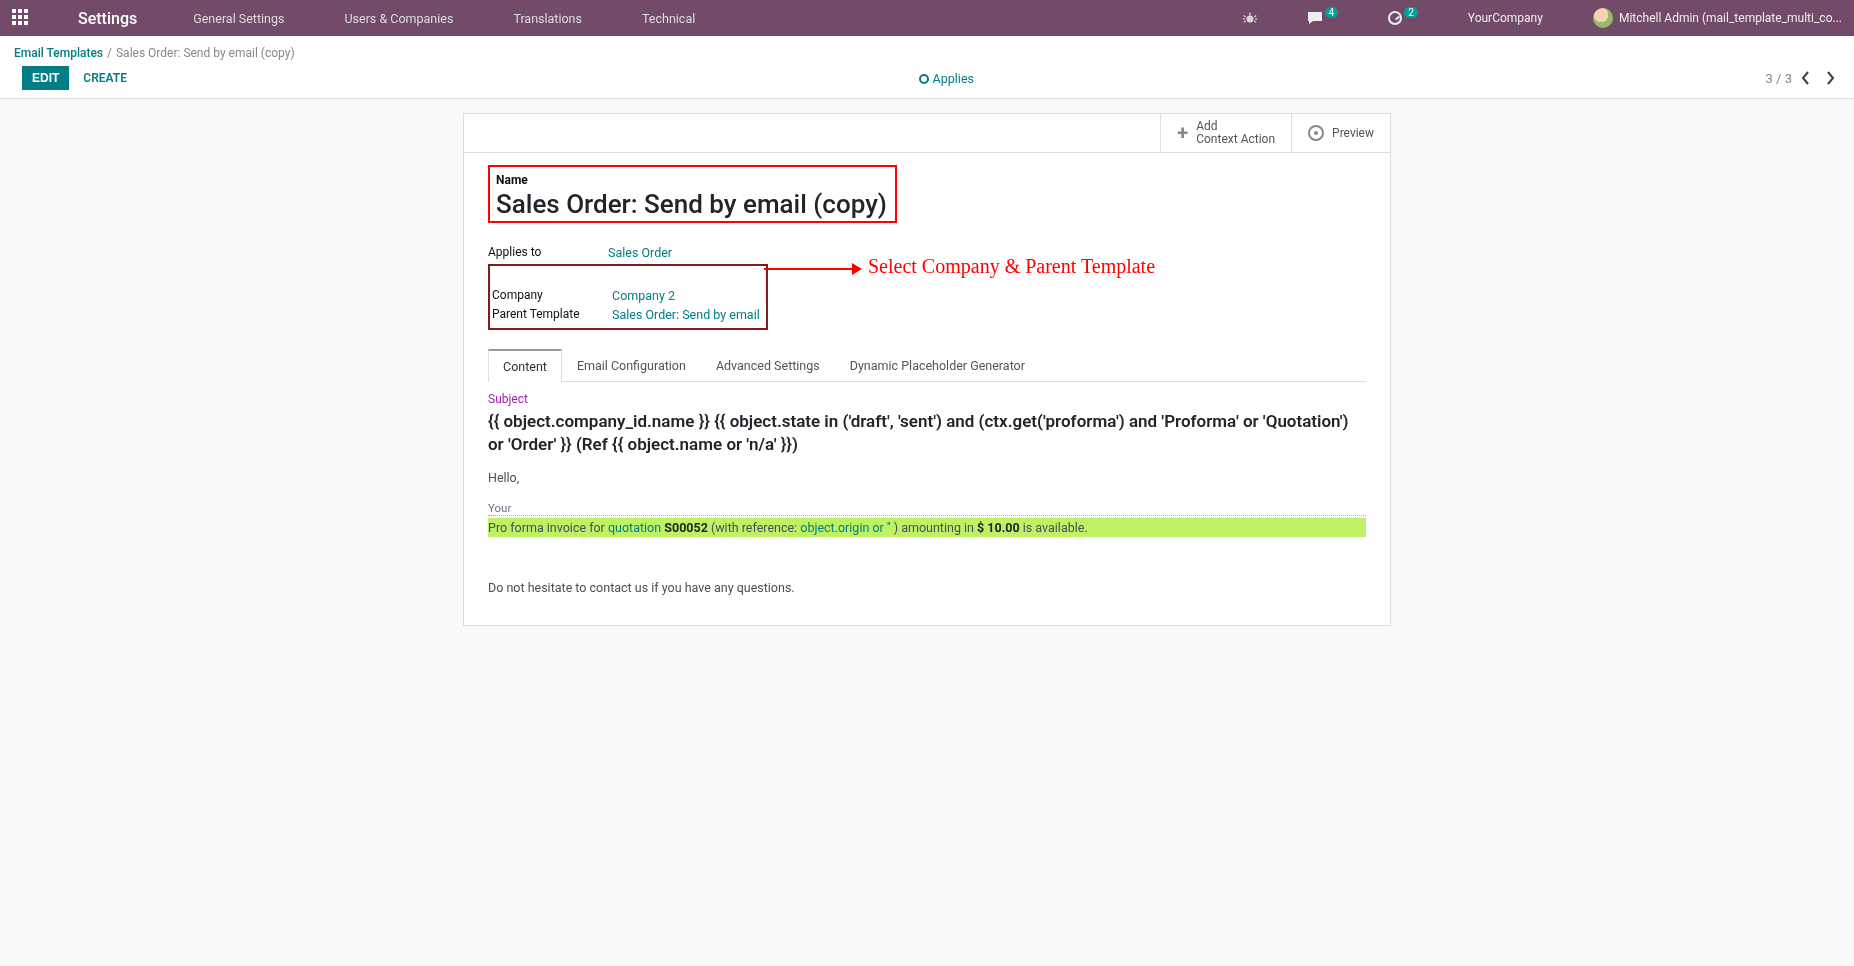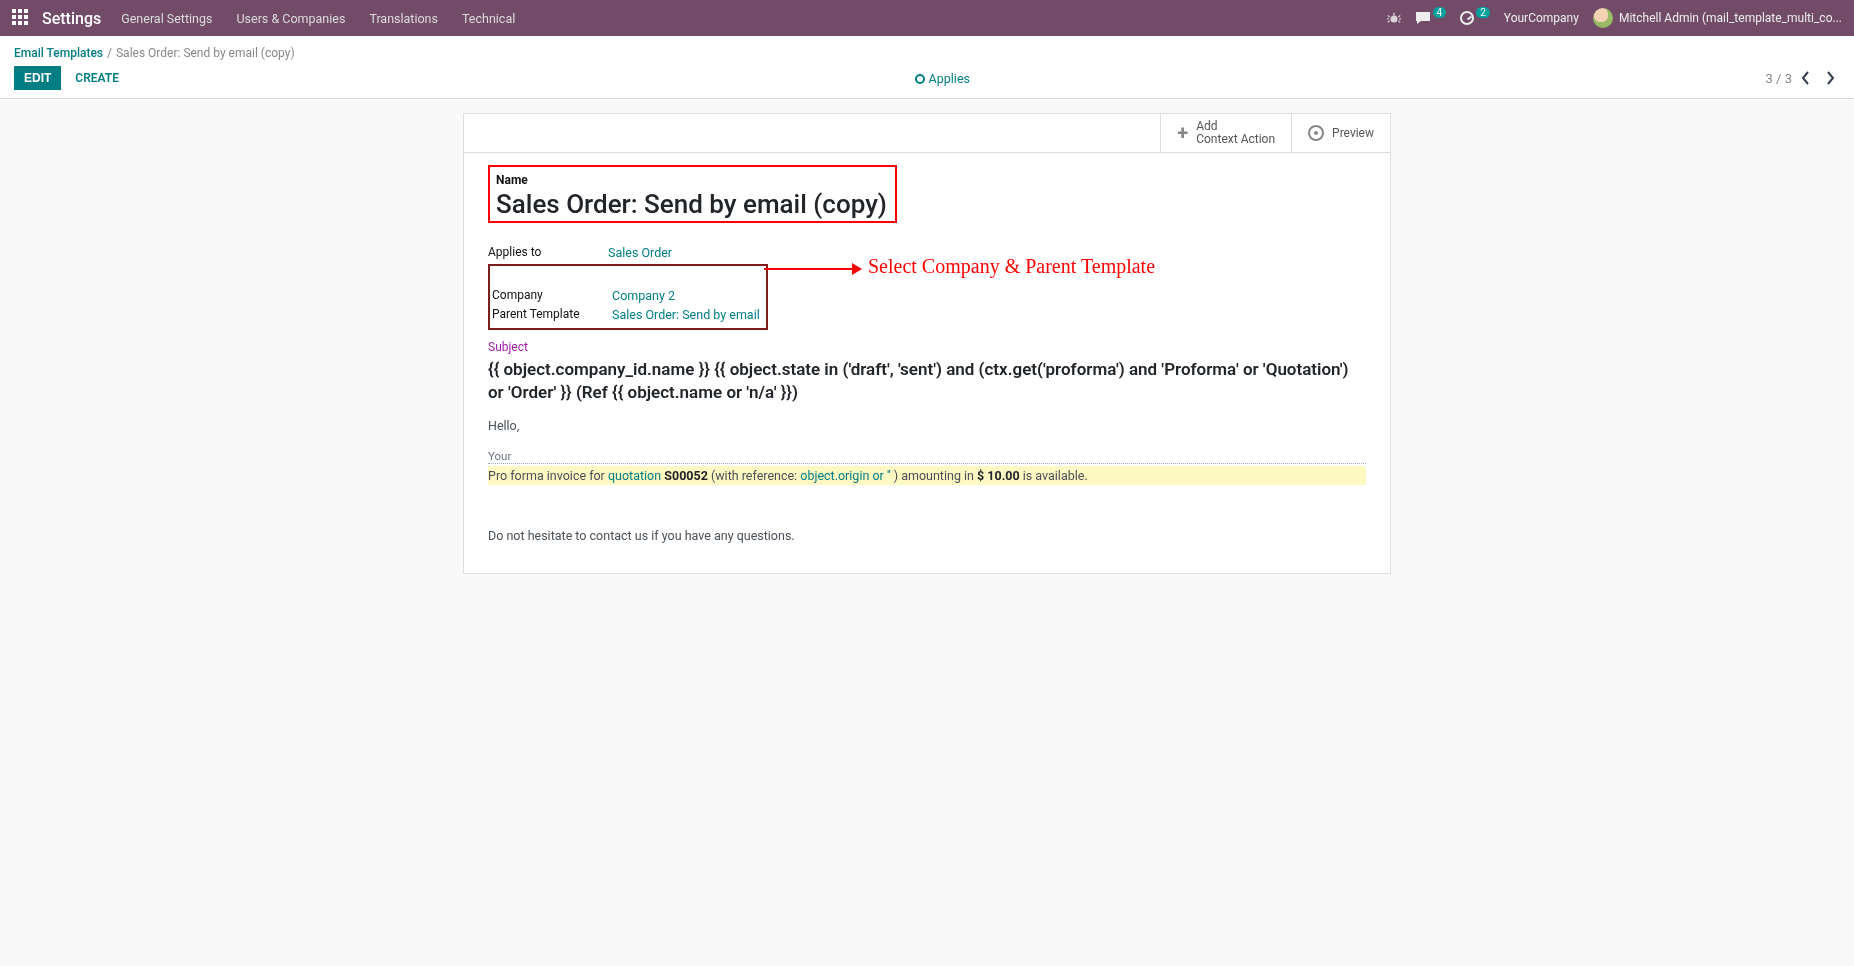--- a/index.html
+++ b/index.html
@@ -1,35 +1,35 @@
 <!DOCTYPE html>
 <html><head>
 <meta charset="utf-8">
 <style>
 * { box-sizing: border-box; margin: 0; padding: 0; }
 body { font-family: -apple-system, BlinkMacSystemFont, "Segoe UI", Roboto, "Helvetica Neue", Arial, sans-serif; font-size: 13px; color: #4c4c4c; background: #f9f9f9; }
 
 
-.navbar { background: #714B67; height: 36px; display: flex; align-items: center; color: #fff; padding: 0 12px; font-size: 13px; }
+.navbar { background: #714B67; height: 36px; display: flex; align-items: center; color: #fff; padding: 0 12px; font-size: 13px; gap: 36px; }
 .navbar .apps { width: 18px; height: 18px; display: grid; grid-template-columns: repeat(3,4px); grid-template-rows: repeat(3,4px); gap: 2px; margin-right: 12px; cursor: pointer; }
 .navbar .apps span { background:#fff; }
 .navbar .brand { font-weight: 500; font-size: 16px; margin-right: 20px; }
 .navbar .menu-item { color: #ddd; margin-right: 24px; cursor: pointer; font-size: 12.5px; }
 .navbar .spacer { flex: 1; }
 .navbar .right-item { margin-left: 14px; display: flex; align-items: center; cursor: pointer; font-size: 12px; color: #eee;}
 .badge-green { background:#00a09d; color:#fff; border-radius:8px; padding:0 4px; font-size:10px; margin-left:2px; position:relative; top:-6px;}
 .avatar { width:20px; height:20px; border-radius:50%; background: radial-gradient(circle at 40% 35%, #f6d2b5 40%, #9b6 42%); margin-right:6px;}
 
 
 .control-panel { background:#fff; border-bottom:1px solid #ddd; }
 .cp-top { display:flex; align-items:center; padding: 10px 14px 2px 14px; font-size: 12px;}
 .cp-top a.root { color:#017e84; font-weight:500; cursor:pointer;}
 .cp-top .sep { color:#888; margin:0 4px;}
 .cp-top .current { color:#888;}
-.cp-bottom { display:flex; align-items:center; padding: 4px 14px 8px 14px;}
+.cp-bottom { display:flex; align-items:center; padding: 4px 14px 8px 22px;}
 .btn-edit { background:#017e84; color:#fff; border:none; padding:5px 10px; font-weight:600; font-size:12px; cursor:pointer;}
 .link-create { color:#017e84; font-weight:600; font-size:12px; margin-left:14px; cursor:pointer;}
 .cp-center { flex:1; text-align:center; color:#017e84; font-size:12.5px; cursor:pointer; }
 .cp-center .gear { display:inline-block; width:10px; height:10px; border:2px solid #017e84; border-radius:50%; position:relative; top:1px; margin-right:4px;}
 .cp-right { display:flex; align-items:center; gap:4px; color:#888;}
 .pager-arrow { width:20px; height:20px; display:flex; align-items:center; justify-content:center; cursor:pointer; color:#374151;}
 .pager-arrow svg { width:10px; height:14px; }
 
 
 .sheet-wrap { display:flex; justify-content:center; padding: 0 0 40px 0;}
@@ -61,21 +61,21 @@
 
 .tabs { display:flex; border-bottom:1px solid #ddd; margin-top:18px;}
 .tab { padding:8px 14px; font-size:12.5px; color:#555; cursor:pointer; border:1px solid transparent; border-bottom:none; position:relative; top:1px;}
 .tab.active { border-color:#ddd; background:#fff; border-top:2px solid #999; color:#333;}
 
 .tab-content { padding-top:10px;}
 .subj-label { font-size:12px; font-weight:400; color:#a21caf; }
 .subj-value { font-size:17px; font-weight:600; color:#212529; margin-top:4px; line-height:1.35;}
 .body-text { font-size:12.5px; color:#495057; margin-top:14px;}
 .your { font-size:11.5px; color:#6b7280; margin-top:16px; border-bottom:1px dotted #a0a8c5; width:100%;}
-.highlight-row { background:#fef9c3; padding:2px 0; font-size:12.5px; color:#495057; margin-top:2px;}
+.highlight-row { background:#bef264; padding:2px 0; font-size:12.5px; color:#495057; margin-top:2px;}
 .highlight-row .link { color:#017e84; }
 .highlight-row .strong { font-weight:700; color:#212529;}
 .small-note { font-size:12.5px; color:#495057; margin-top:43px;}
 
 .bug-icon { width:14px; height:14px; opacity:.85;}
 .chat-icon { width:16px; height:14px;}
 .clock-icon { width:14px; height:14px; border:2px solid #eee; border-radius:50%; position:relative;}
 .clock-icon:after{content:""; position:absolute; width:5px; height:2px; background:#eee; top:4px; left:5px; transform:rotate(-40deg);}
 
 </style>
@@ -190,20 +190,26 @@
           </div>
         </div>
         <div class="annotation-arrow">
           <div class="line"></div>
             <div class="head"></div>
         </div>
         <div class="annotation-text">Select Company &amp; Parent Template</div>
       </div>
 
       
+      <div class="tabs">
+        <div class="tab active">Content</div>
+        <div class="tab">Email Configuration</div>
+        <div class="tab">Advanced Settings</div>
+        <div class="tab">Dynamic Placeholder Generator</div>
+      </div>
 
       <div class="tab-content">
         <div class="subj-label">Subject</div>
         <div class="subj-value">{{ object.company_id.name }} {{ object.state in ('draft', 'sent') and (ctx.get('proforma') and 'Proforma' or 'Quotation') or 'Order' }} (Ref {{ object.name or 'n/a' }})</div>
         <div class="body-text">Hello,</div>
         <div class="your">Your</div>
         <div class="highlight-row">
           <span>Pro forma invoice for </span><span class="link">quotation</span><span class="strong"> S00052 </span><span>(with reference: </span><span class="link">object.origin or '' </span><span>) amounting in </span><span class="strong">$ 10.00</span><span> is available.</span>
         </div>
         <div class="small-note">Do not hesitate to contact us if you have any questions.</div>

